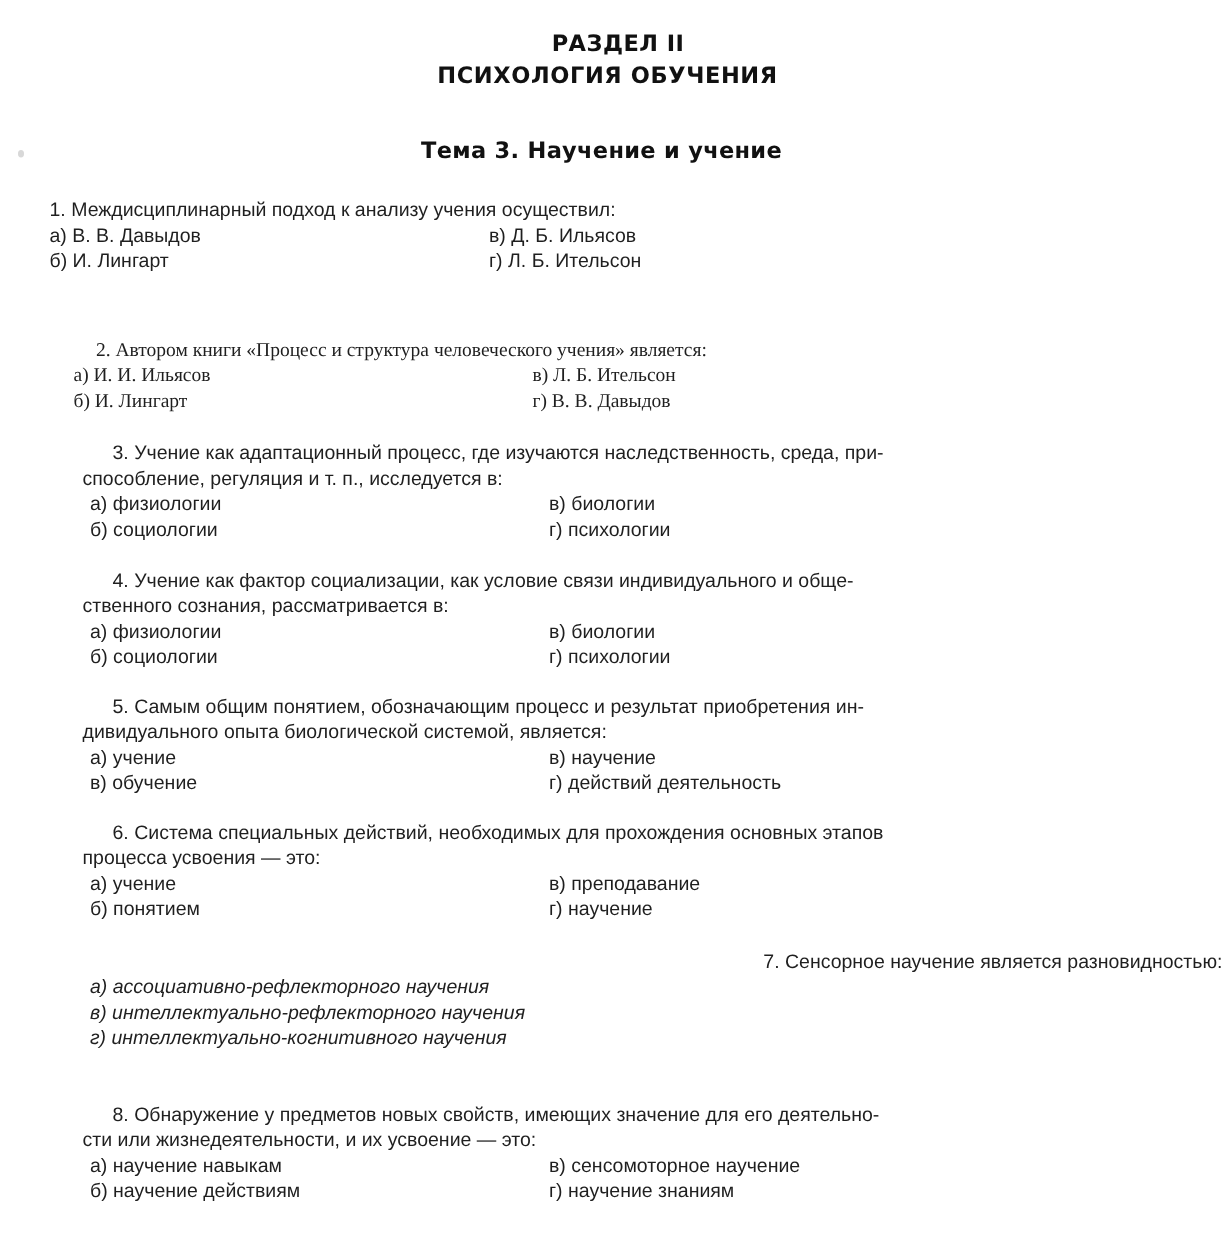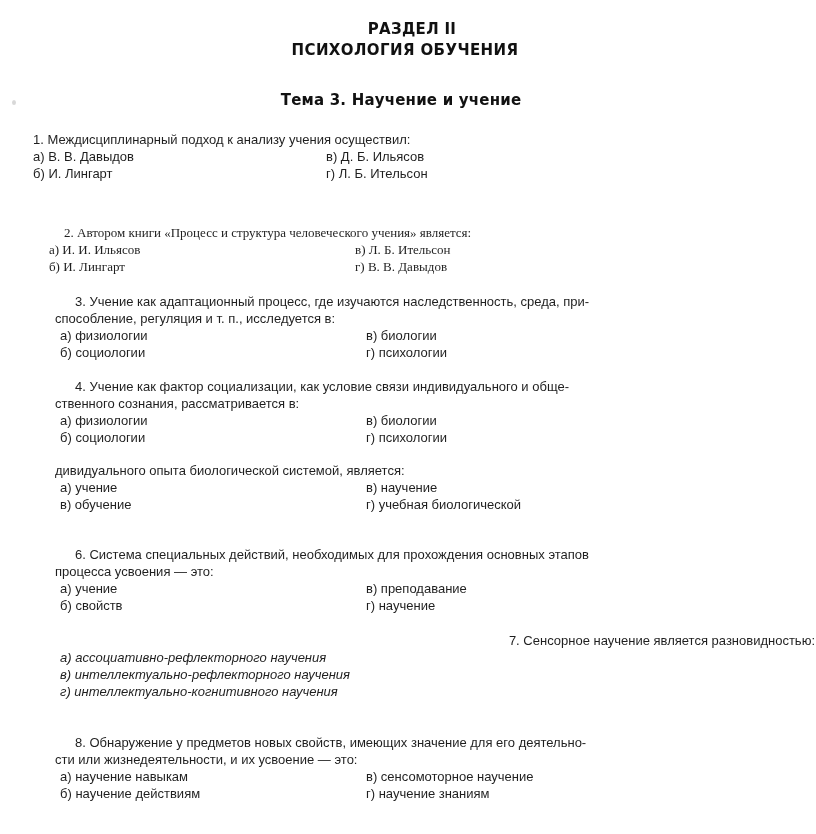--- a/index.html
+++ b/index.html
@@ -79,43 +79,44 @@
     <span style="left:311px">в) биологии</span>
   </div>
   <div class="row">
     <span style="left:5px">б) социологии</span>
     <span style="left:311px">г) психологии</span>
   </div>
 </div>
 
 <div class="q" style="left:55px; top:462px; width:760px;">
   <div class="stem">
+    <div style="padding-left:20px;">5. Самым общим понятием, обозначающим процесс и результат приобретения ин-</div>
     <div>дивидуального опыта биологической системой, является:</div>
   </div>
   <div class="row">
     <span style="left:5px">а) учение</span>
     <span style="left:311px">в) научение</span>
   </div>
   <div class="row">
     <span style="left:5px">в) обучение</span>
-    <span style="left:311px">г) учебная биологической</span>
+    <span style="left:311px">г) действий деятельность</span>
   </div>
 </div>
 
 <div class="q" style="left:55px; top:546px; width:760px;">
   <div class="stem">
     <div style="padding-left:20px;">6. Система специальных действий, необходимых для прохождения основных этапов</div>
     <div>процесса усвоения — это:</div>
   </div>
   <div class="row">
     <span style="left:5px">а) учение</span>
     <span style="left:311px">в) преподавание</span>
   </div>
   <div class="row">
-    <span style="left:5px">б) свойств</span>
+    <span style="left:5px">б) понятием</span>
     <span style="left:311px">г) научение</span>
   </div>
 </div>
 
 <div class="q" style="left:55px; top:632px; width:760px;">
   <div class="stem">
     <div style="padding-left:20px;text-align:right;">7. Сенсорное научение является разновидностью:</div>
   </div>
   <div class="opt-list" style="padding-left:5px;font-style:italic;">
     <div class="line">а) ассоциативно-рефлекторного научения</div>

